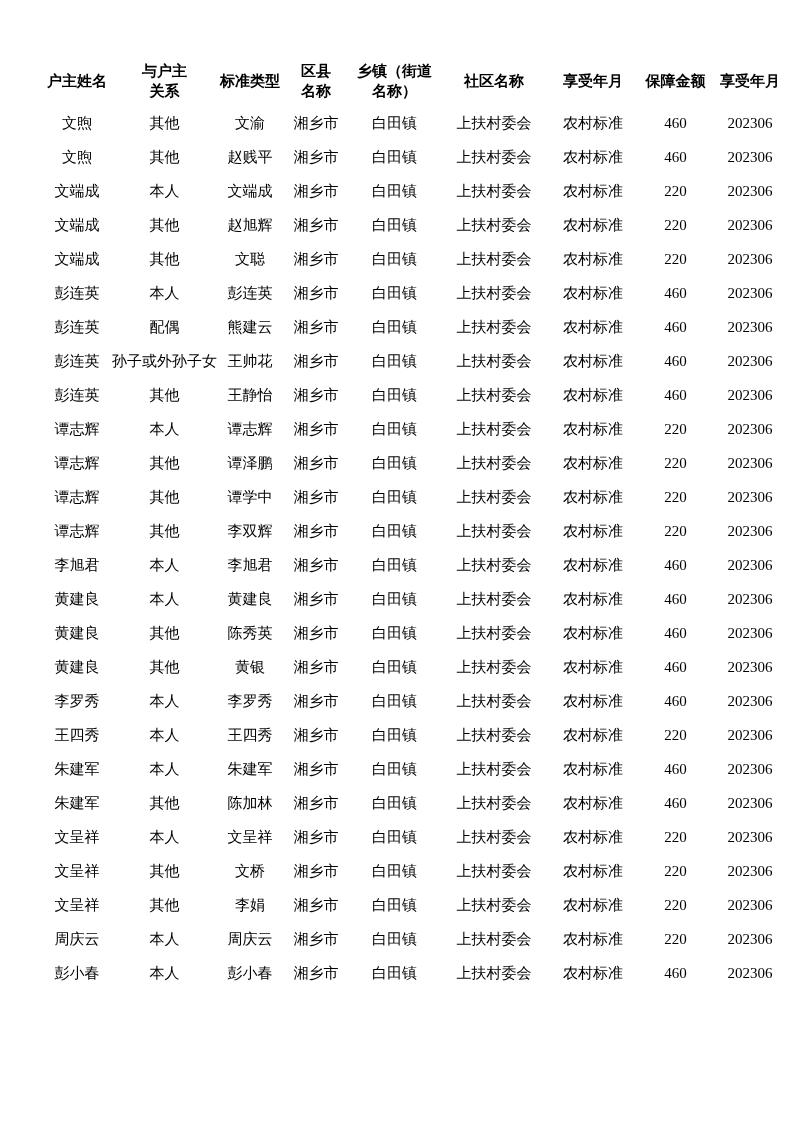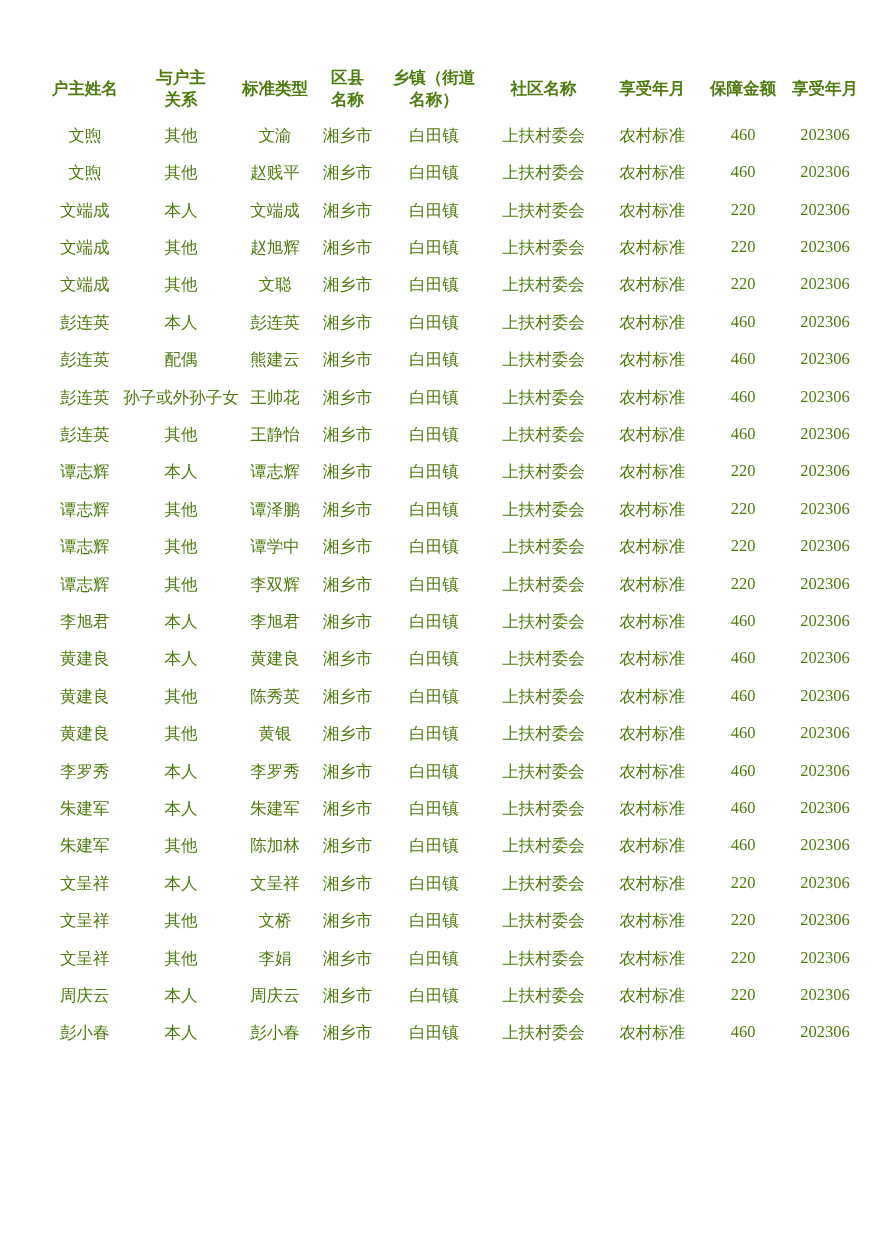--- a/index.html
+++ b/index.html
@@ -12,21 +12,21 @@
     position: relative;
     width: 793px; height: 1122px;
     background: #ffffff;
     overflow: hidden;
   }
   table.roster {
     position: absolute;
     left: 42px; top: 56px;
     border-collapse: collapse;
     table-layout: fixed;
-    color: #4d7c0f;
+    color: #000000;
   }
   table.roster th {
     font-weight: bold;
     font-size: 15px;
     line-height: 20px;
     height: 50px;
     padding: 0;
     text-align: center;
     vertical-align: middle;
     white-space: nowrap;
@@ -264,20 +264,31 @@
           <td>本人</td>
           <td>李罗秀</td>
           <td>湘乡市</td>
           <td>白田镇</td>
           <td>上扶村委会</td>
           <td>农村标准</td>
           <td>460</td>
           <td>202306</td>
         </tr>
         <tr>
+          <td>王四秀</td>
+          <td>本人</td>
+          <td>王四秀</td>
+          <td>湘乡市</td>
+          <td>白田镇</td>
+          <td>上扶村委会</td>
+          <td>农村标准</td>
+          <td>220</td>
+          <td>202306</td>
+        </tr>
+        <tr>
           <td>朱建军</td>
           <td>本人</td>
           <td>朱建军</td>
           <td>湘乡市</td>
           <td>白田镇</td>
           <td>上扶村委会</td>
           <td>农村标准</td>
           <td>460</td>
           <td>202306</td>
         </tr>

